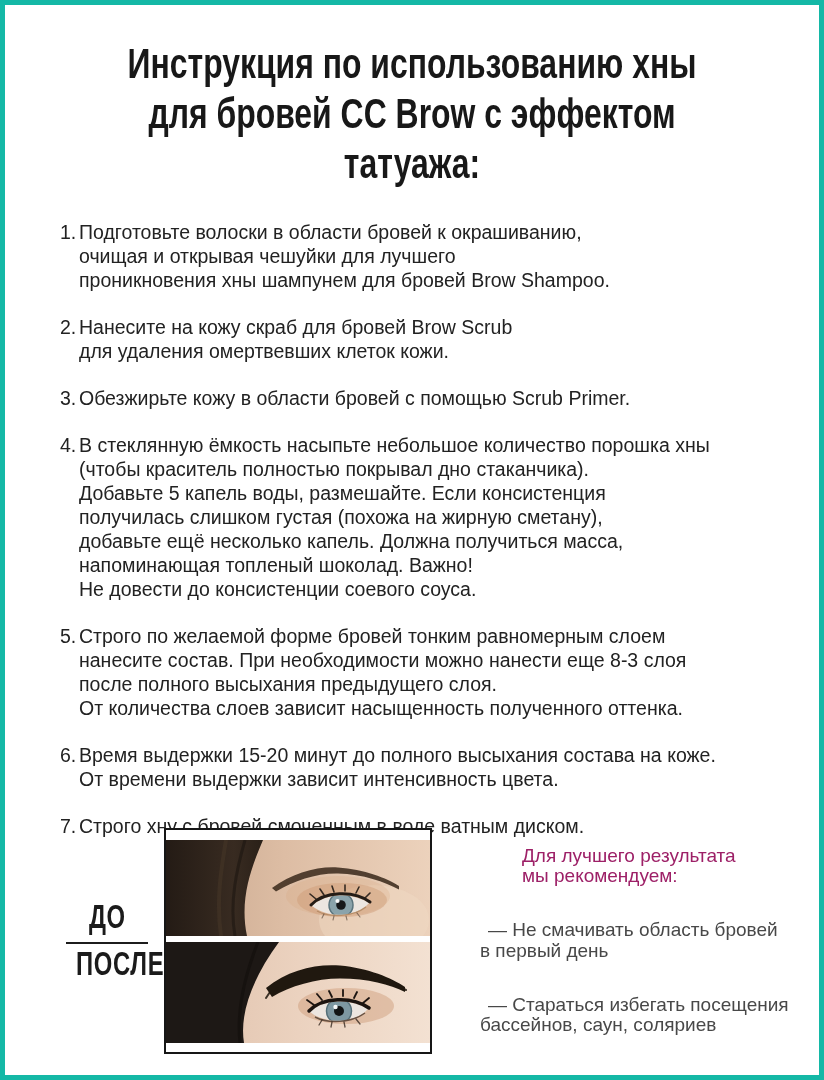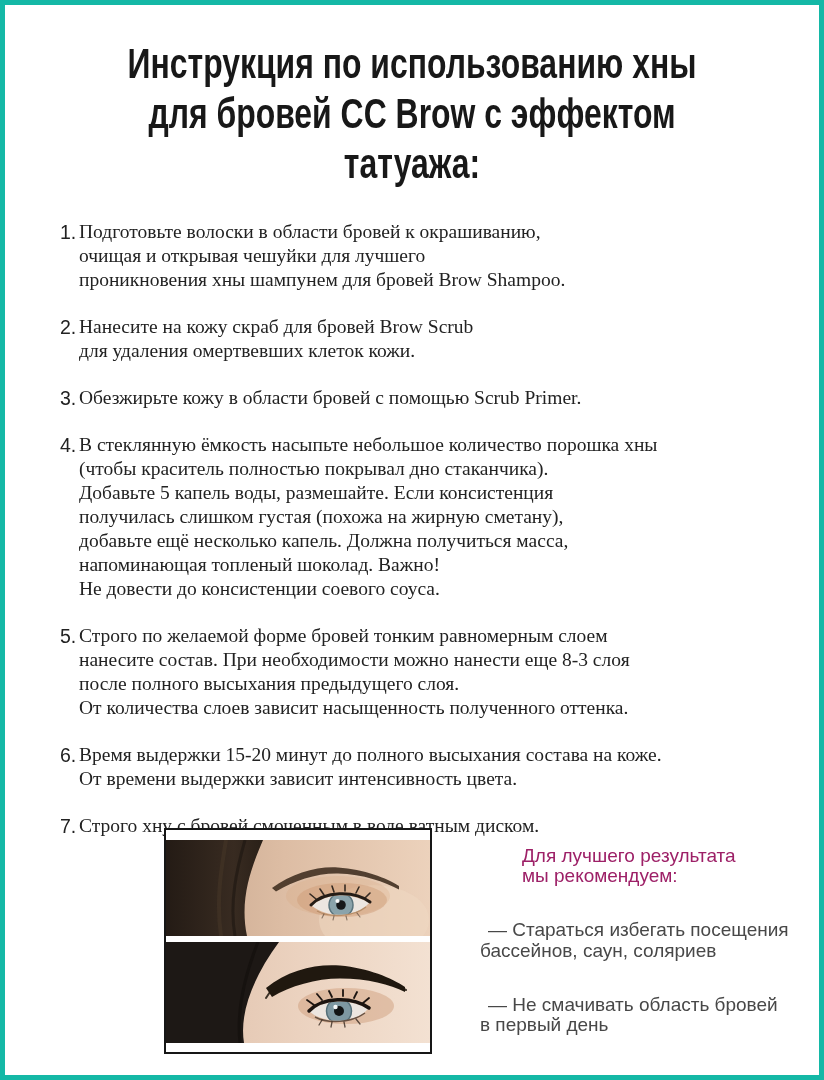--- a/index.html
+++ b/index.html
@@ -29,21 +29,21 @@
   
   .list { margin: 31px 28px 0 55px; }
   .item {
     display: flex;
     font-size: 19.5px;
     line-height: 24px;
     margin-bottom: 23px;
     color: #222222;
   }
   .num { flex: none; width: 19px; }
-  .txt { white-space: pre-line; flex: 1; font-family: Liberation Serif, serif; }
+  .txt { white-space: pre-line; flex: 1; }
 
   
   .ba-labels {
     position: absolute;
     left: 52px; top: 893px;
     width: 100px;
     text-align: center;
     color: #1b1b1b;
   }
   .ba-label { line-height: 36px; }
@@ -132,20 +132,25 @@
       <span class="num">6.</span>
       <span class="txt">Время выдержки 15-20 минут до полного высыхания состава на коже.
 От времени выдержки зависит интенсивность цвета.</span>
     </div>
     <div class="item">
       <span class="num">7.</span>
       <span class="txt">Строго хну с бровей смоченным в воде ватным диском.</span>
     </div>
   </div>
 
+  <div class="ba-labels">
+    <div class="ba-label"><span class="cond">ДО</span></div>
+    <div class="ba-divider"></div>
+    <div class="ba-label"><span class="cond">ПОСЛЕ</span></div>
+  </div>
 
   <div class="photo-frame">
 
     <svg class="photo before" width="264" height="96" viewBox="0 0 264 96" xmlns="http://www.w3.org/2000/svg">
       <defs>
         <linearGradient id="skinB" x1="0" y1="0" x2="1" y2="0">
           <stop offset="0" stop-color="#c7a68c"></stop>
           <stop offset="0.45" stop-color="#ddbda4"></stop>
           <stop offset="1" stop-color="#ecd2bc"></stop>
         </linearGradient>
@@ -234,22 +239,22 @@
           <path d="M166,80 L165,85"></path>
           <path d="M178,80 L179,85"></path>
           <path d="M190,77 L194,82"></path>
       </g>
     </svg>
   </div>
 
   <div class="recs">
     <div class="rec-heading">Для лучшего результата
 мы рекомендуем:</div>
+    <div class="rec-item">— Не смачивать область бровей
+в первый день</div>
     <div class="rec-item">— Стараться избегать посещения
 бассейнов, саун, соляриев</div>
-    <div class="rec-item">— Не смачивать область бровей
-в первый день</div>
     <div class="rec-warning">За 24 часа до применения
 необходимо сделать тест
 на аллергическую реакцию.</div>
   </div>
 
 </div>
 
 </body></html>

